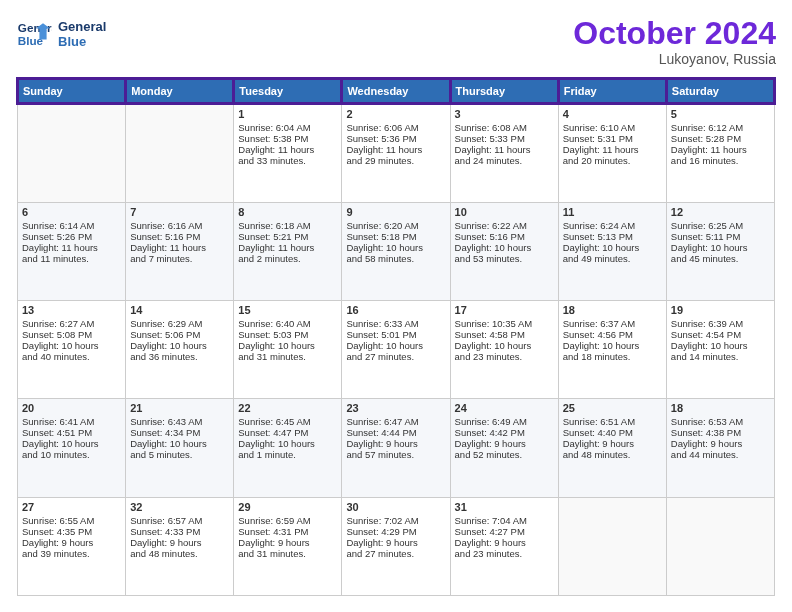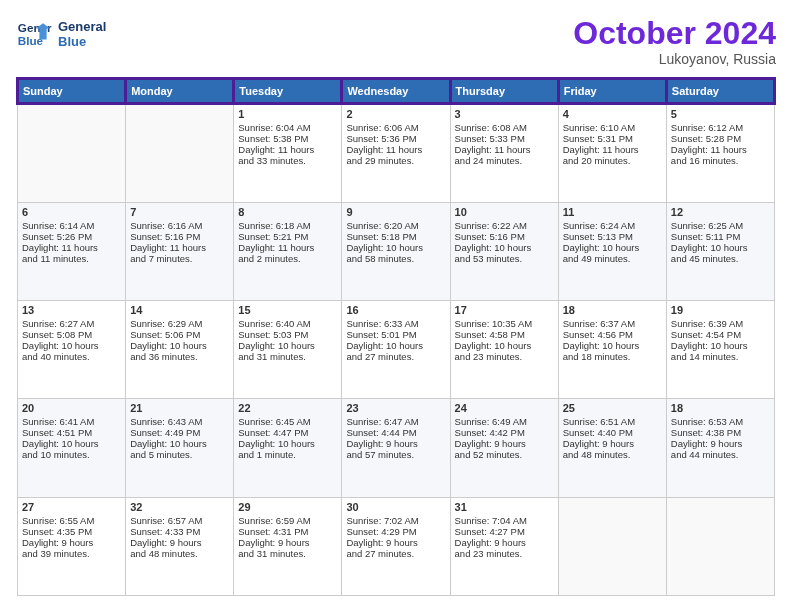--- a/index.html
+++ b/index.html
@@ -265,21 +265,21 @@
           <td>
             <span class="day-num">20</span>
             <div>Sunrise: 6:41 AM</div>
             <div>Sunset: 4:51 PM</div>
             <div>Daylight: 10 hours</div>
             <div>and 10 minutes.</div>
           </td>
           <td>
             <span class="day-num">21</span>
             <div>Sunrise: 6:43 AM</div>
-            <div>Sunset: 4:49 PM</div>
+            <div>Sunset: 4:34 PM</div>
             <div>Daylight: 10 hours</div>
             <div>and 5 minutes.</div>
           </td>
           <td>
             <span class="day-num">22</span>
             <div>Sunrise: 6:45 AM</div>
             <div>Sunset: 4:47 PM</div>
             <div>Daylight: 10 hours</div>
             <div>and 1 minute.</div>
           </td>

